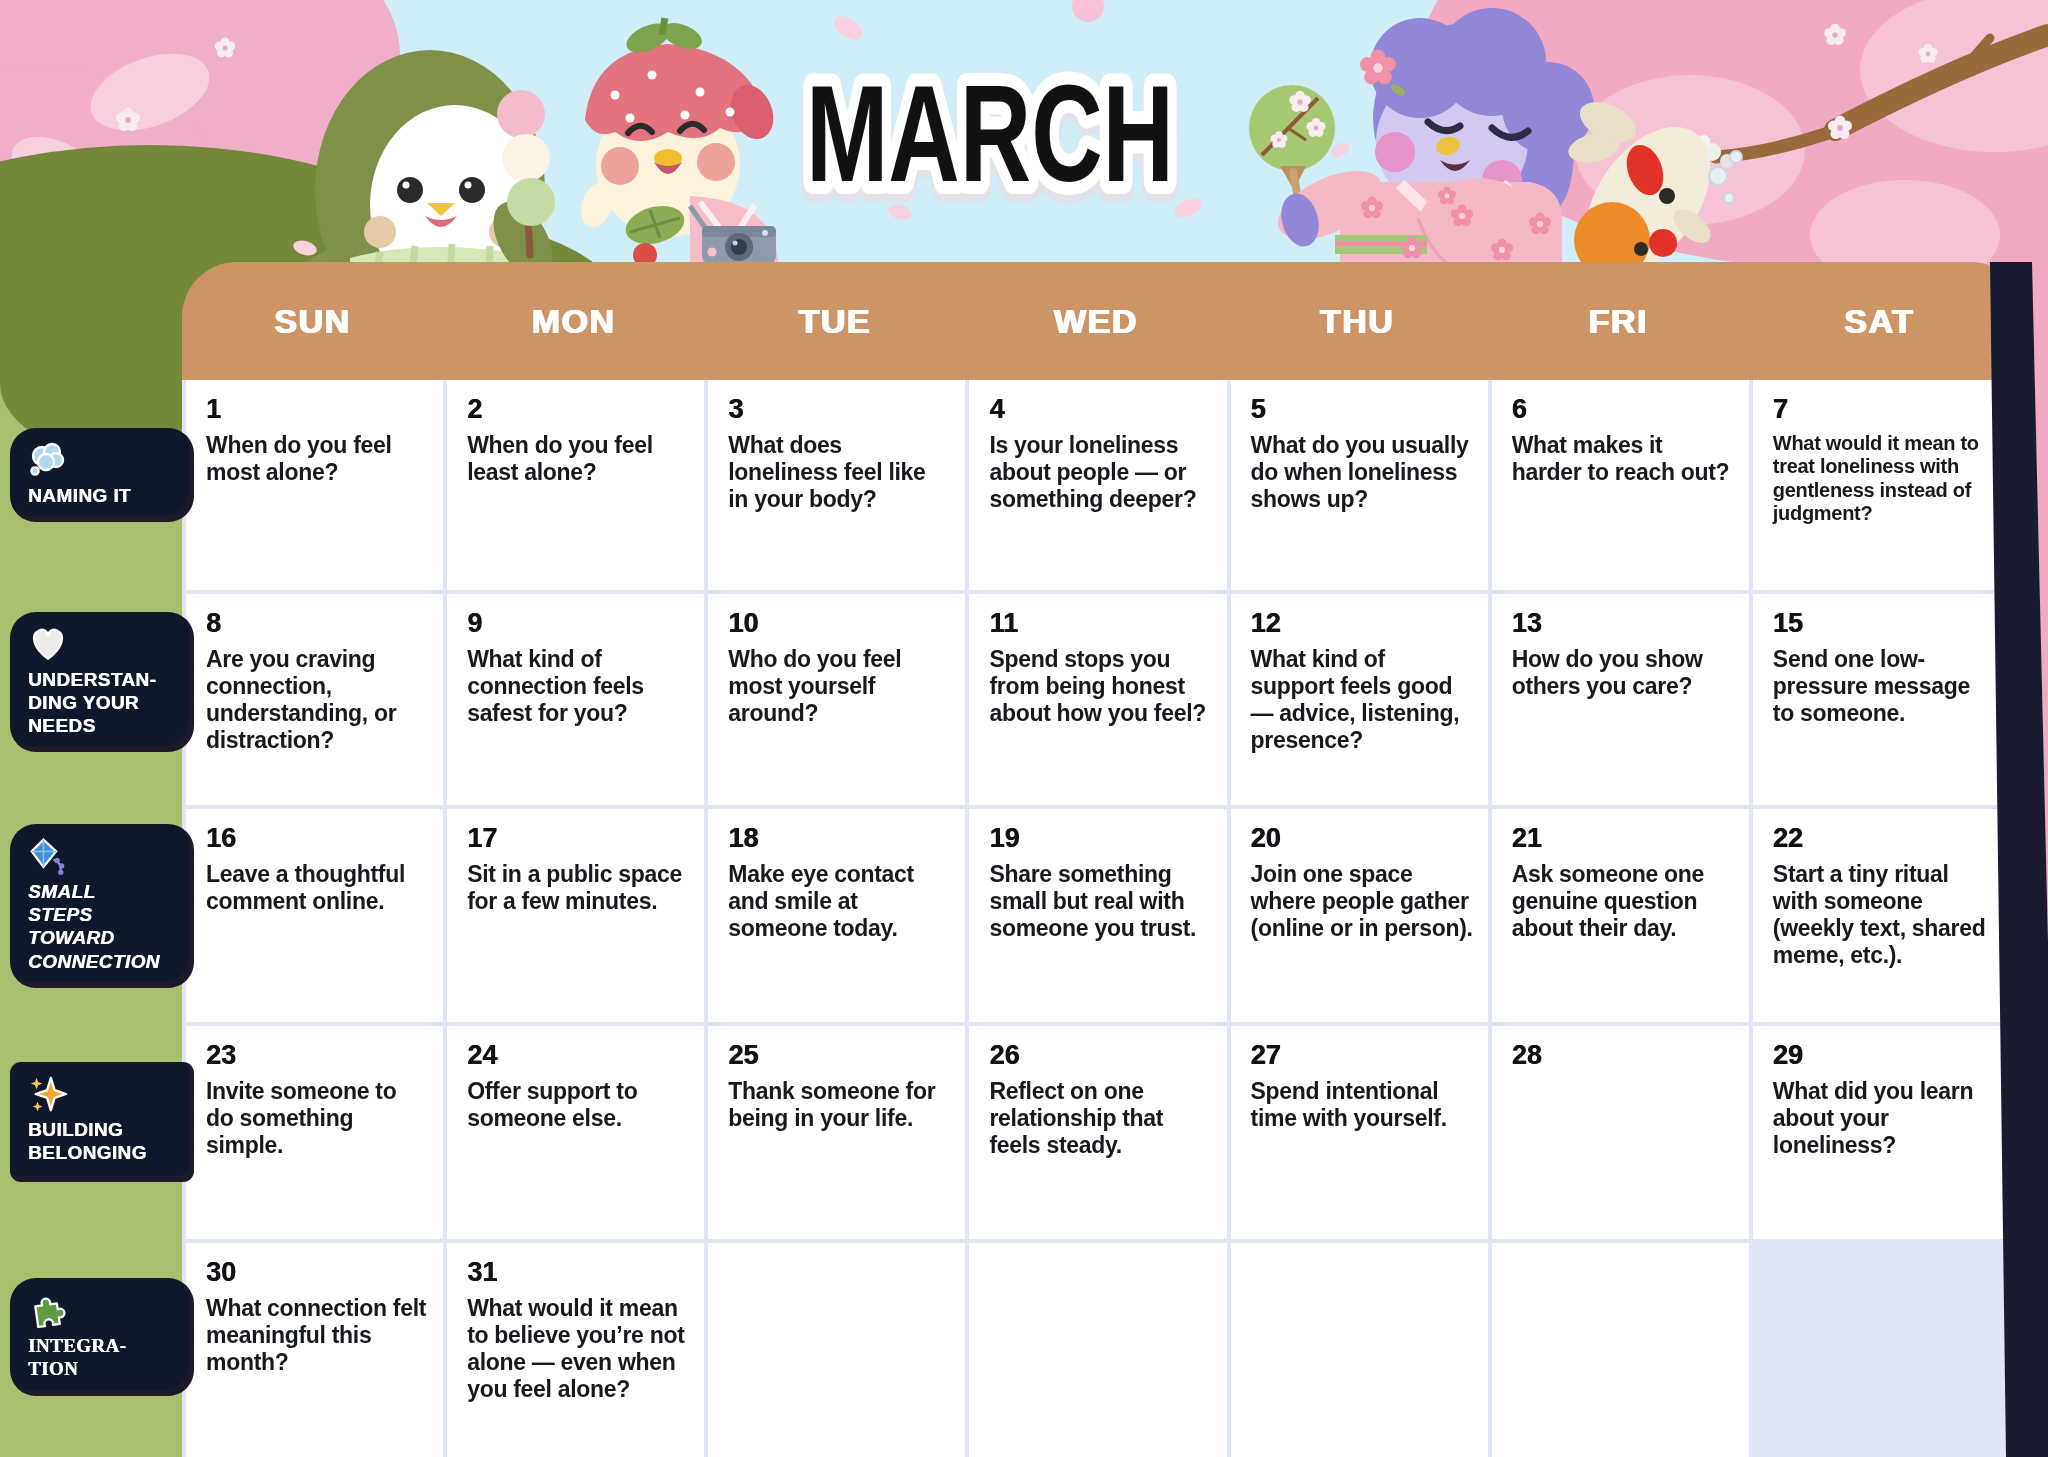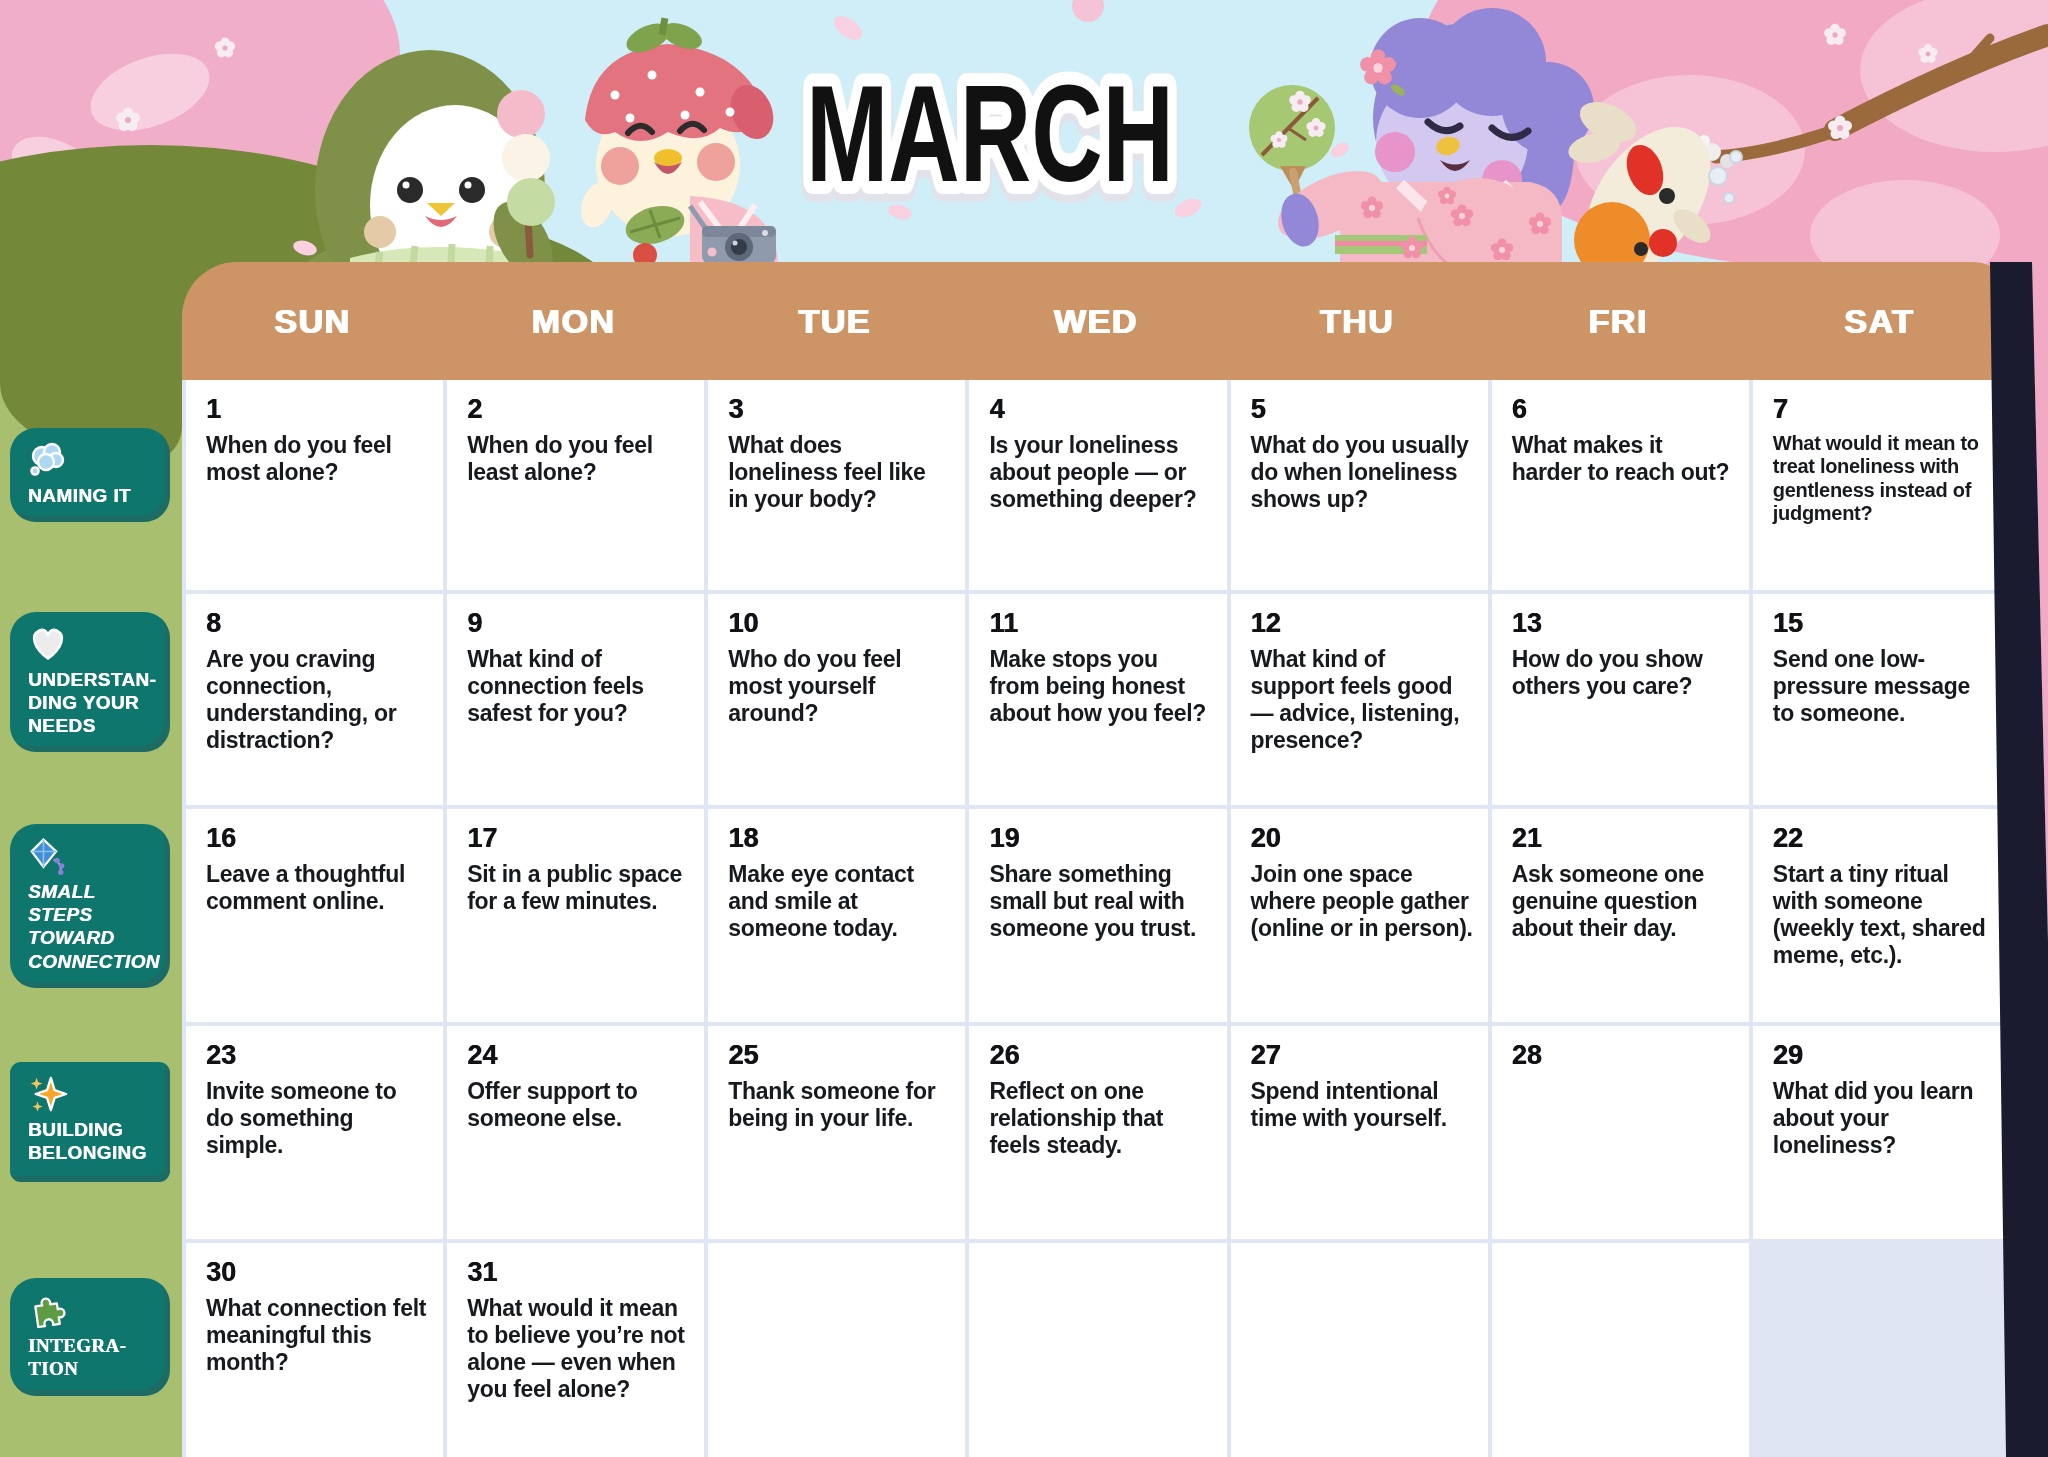--- a/index.html
+++ b/index.html
@@ -6,21 +6,21 @@
   #stage{position:relative;width:2048px;height:1457px;overflow:hidden;
          font-family:"Liberation Sans",sans-serif;background:#cfeef8;padding-left:8px;}
   svg{display:block;}
   
   #header-art{position:absolute;left:0;top:0;z-index:1;}
   #march-title{position:absolute;left:790px;top:60px;width:400px;height:170px;z-index:2;}
   
   #sidebar-light{position:absolute;left:0;top:262px;width:182px;height:1195px;background:#a9bf70;z-index:2;}
   #sidebar-dark{position:absolute;left:0;top:262px;width:182px;height:200px;background:#74883a;
                 border-bottom-left-radius:150px 80px;border-bottom-right-radius:36px;z-index:2;}
-  .tab{position:absolute;left:10px;width:160px;background:#0f766e;border-radius:26px;z-index:3;
+  .tab{position:absolute;left:10px;width:184px;background:#0f172a;border-radius:26px;z-index:3;
        box-shadow:inset -5px -6px 0 rgba(120,40,52,.14);padding:12px 10px 10px 18px;box-sizing:border-box;}
   .tab .tab-icon{width:40px;height:40px;margin-bottom:4px;}
   .tab .tab-label{color:#ffffff;font-weight:bold;font-size:19px;line-height:1.22;
        letter-spacing:.4px;white-space:pre-line;text-shadow:.5px 0 #fff;}
   #tab-1{top:428px;height:94px;}
   #tab-2{top:612px;height:140px;}
   #tab-3{top:824px;height:164px;font-style:italic;}
   #tab-4{top:1062px;height:120px;border-radius:11px;}
   #tab-5{top:1278px;height:118px;font-family:Liberation Serif, serif;}
   
@@ -337,21 +337,21 @@
         <div class="cell">
           <div class="daynum">9</div>
           <div class="prompt">What kind of connection feels safest for you?</div>
         </div>
         <div class="cell">
           <div class="daynum">10</div>
           <div class="prompt">Who do you feel most yourself around?</div>
         </div>
         <div class="cell">
           <div class="daynum">11</div>
-          <div class="prompt">Make stops you from being honest about how you feel?</div>
+          <div class="prompt">Spend stops you from being honest about how you feel?</div>
         </div>
         <div class="cell">
           <div class="daynum">12</div>
           <div class="prompt">What kind of support feels good — advice, listening, presence?</div>
         </div>
         <div class="cell">
           <div class="daynum">13</div>
           <div class="prompt">How do you show others you care?</div>
         </div>
         <div class="cell">

